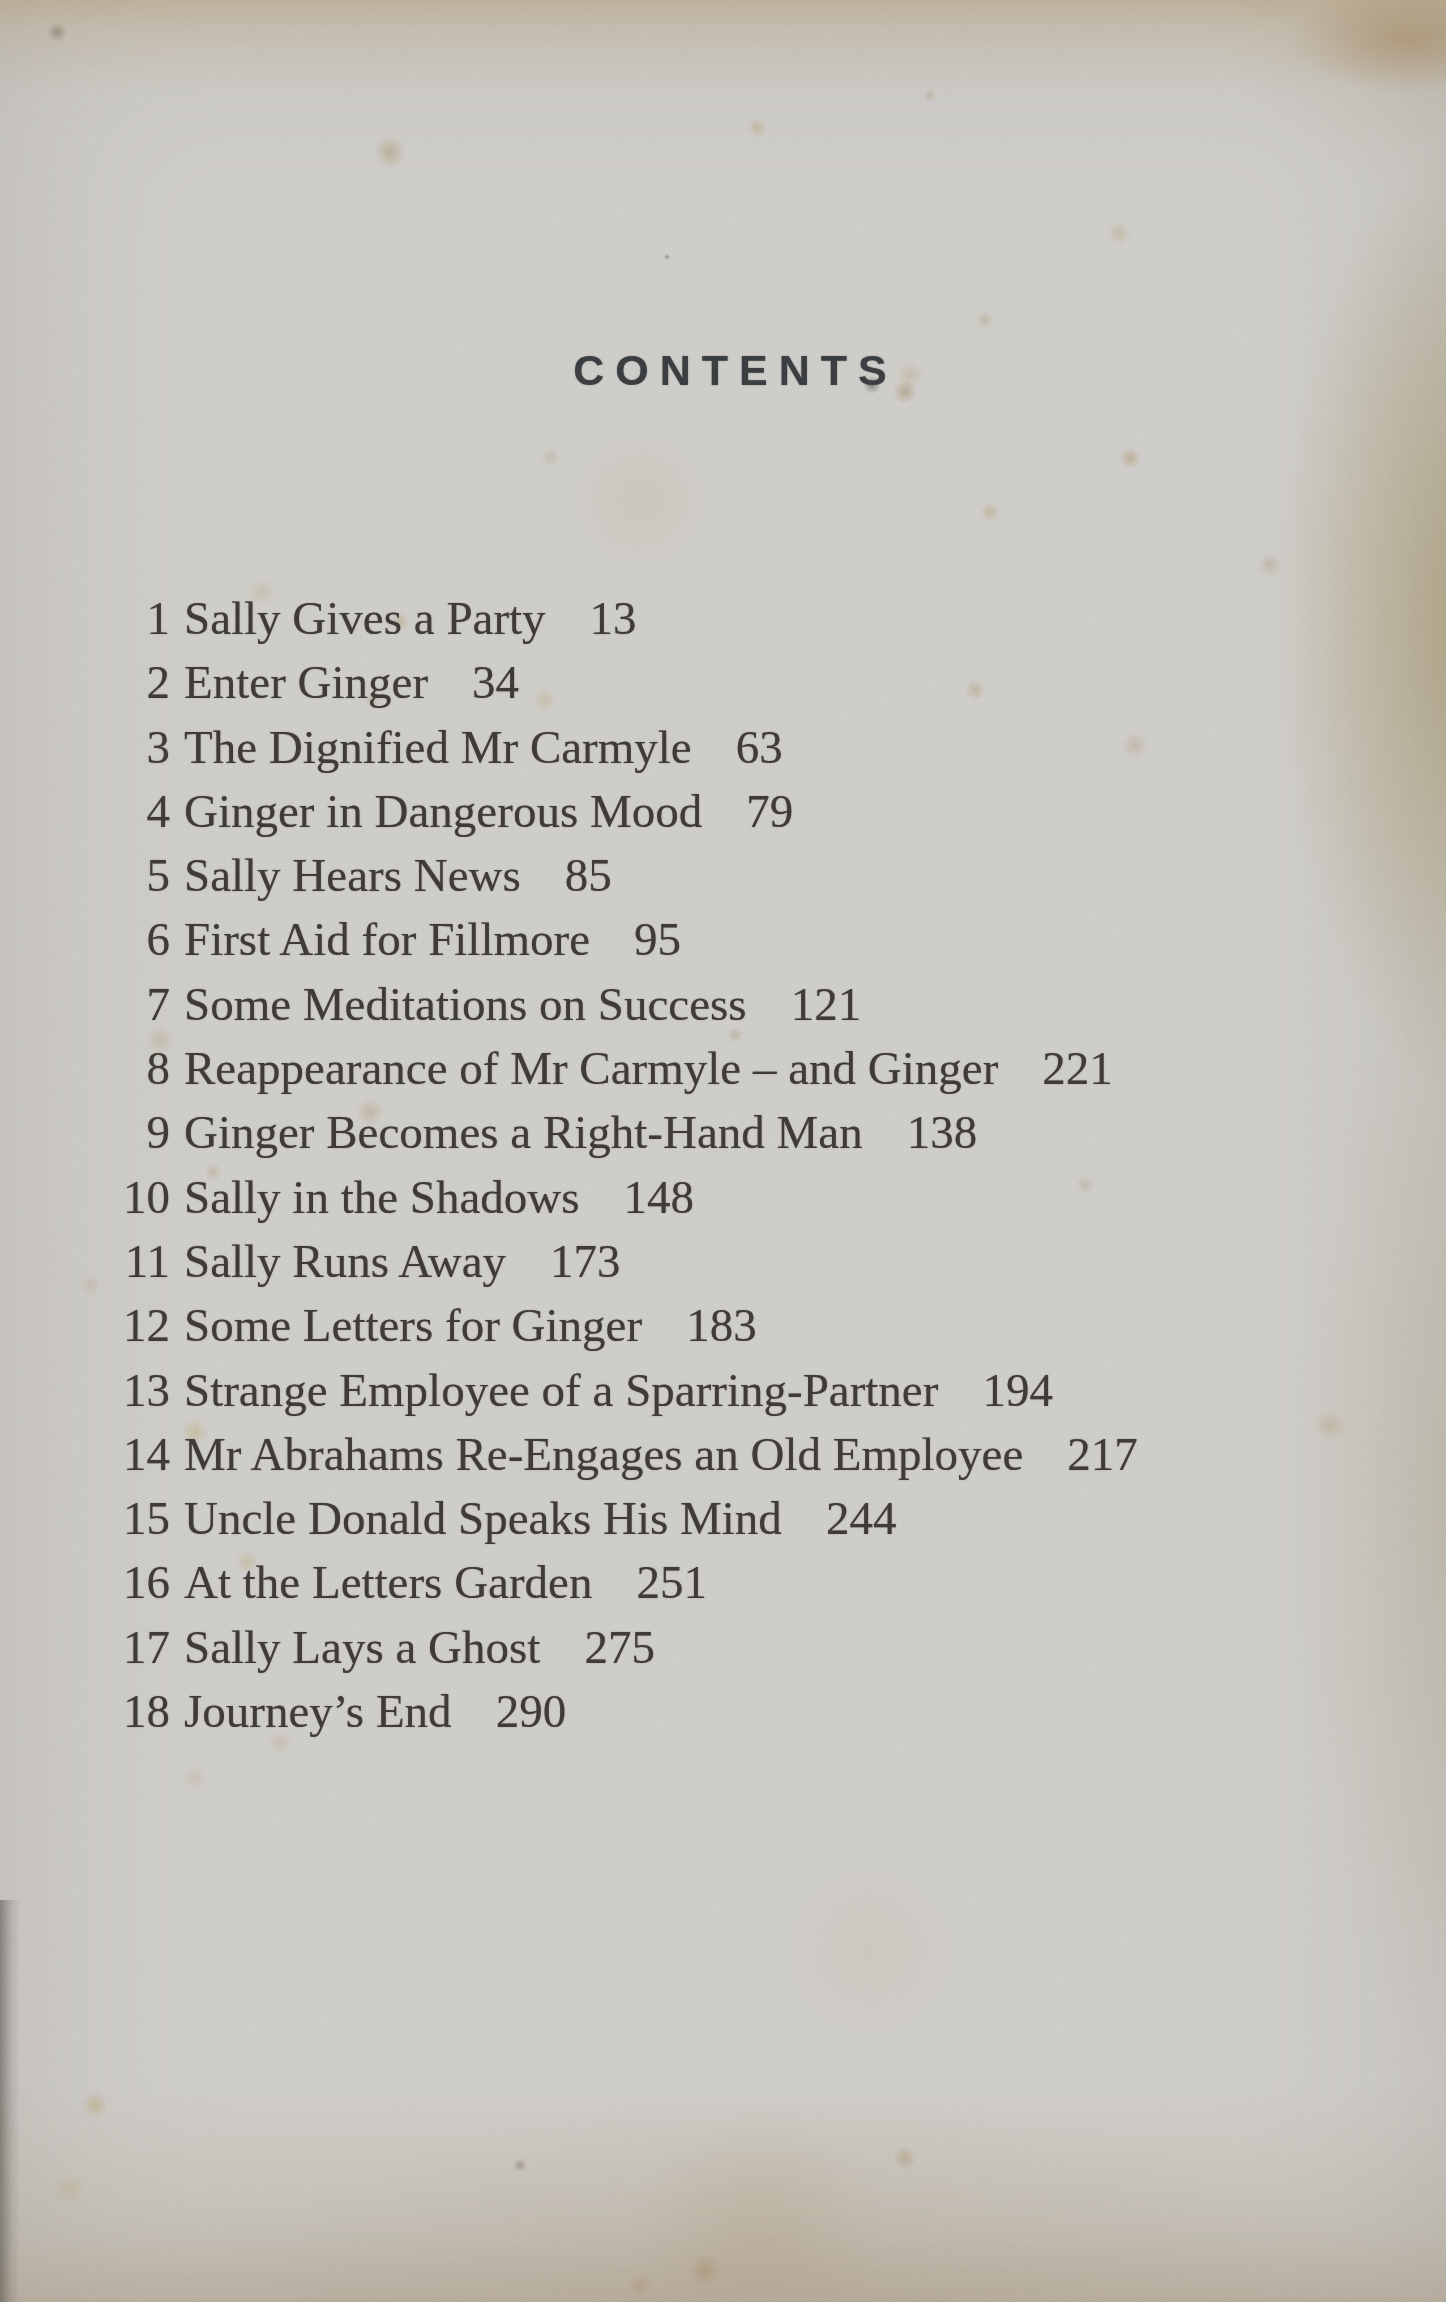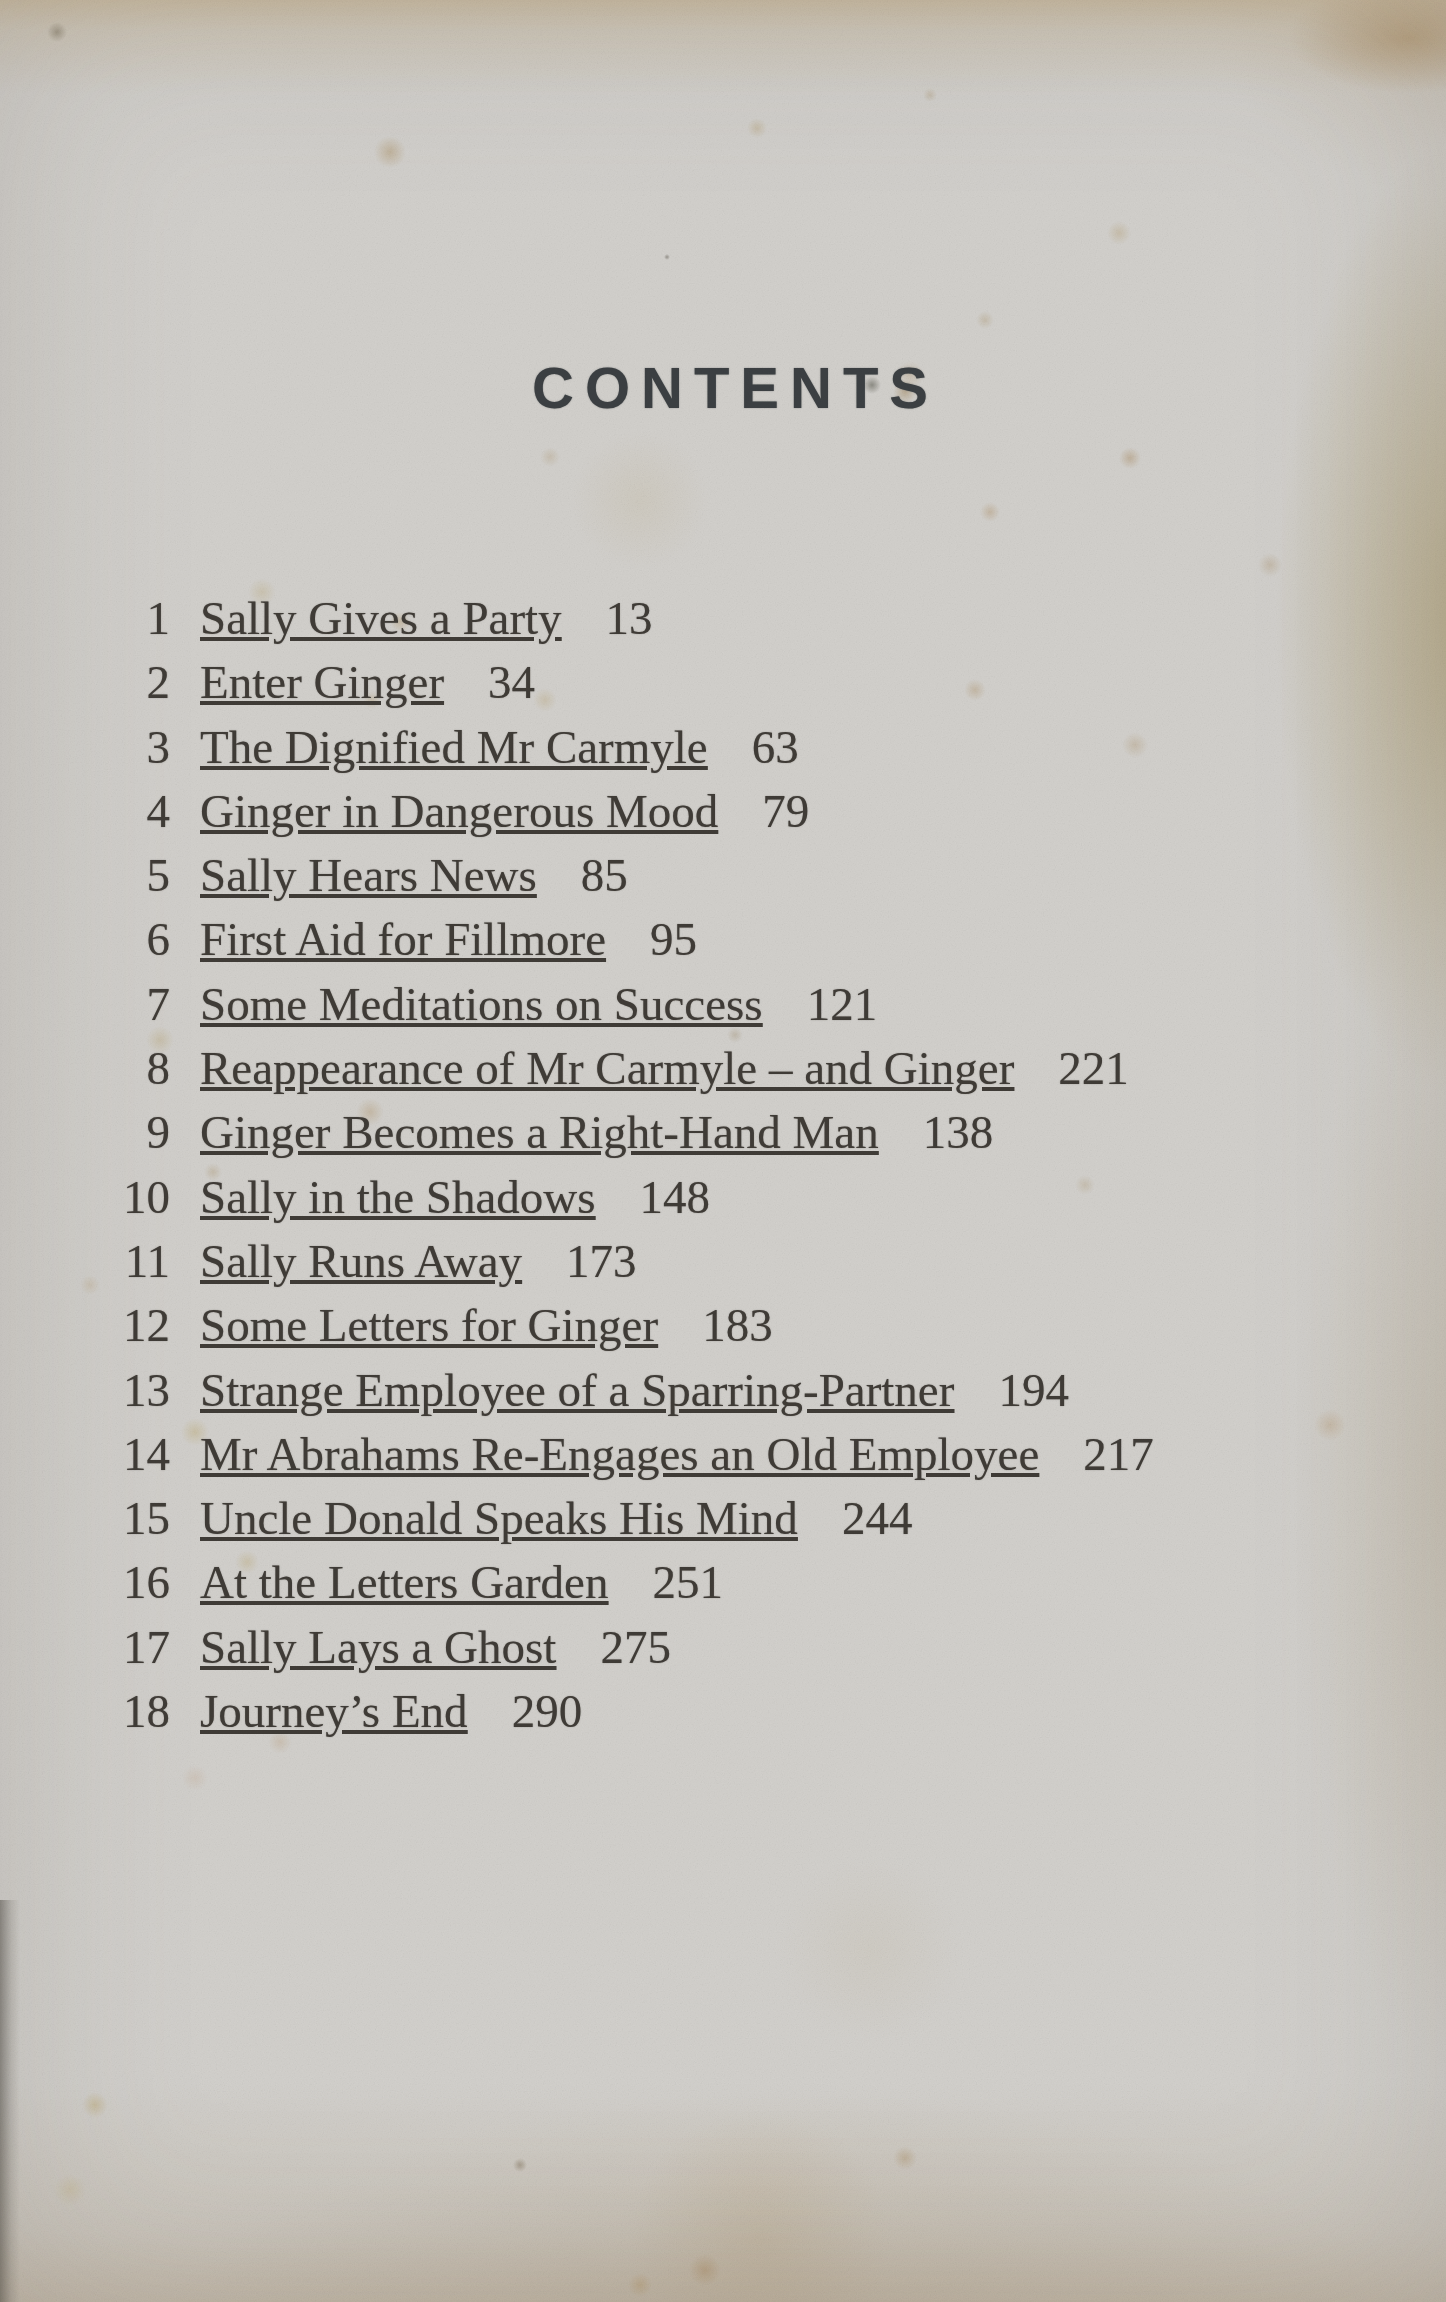--- a/index.html
+++ b/index.html
@@ -84,35 +84,35 @@
   .edge-shadow-left {
     position: absolute; left: 0; top: 1900px; bottom: 0; width: 20px;
     background: linear-gradient(90deg, rgba(72,68,60,0.50), rgba(72,68,60,0.15) 55%, rgba(72,68,60,0) 100%);
   }
 
   
   .page-title {
     position: absolute; top: 320px; left: 0; right: 0;
     text-align: center; text-indent: 25px;
     font-family: "Liberation Sans", "DejaVu Sans", sans-serif;
-    font-size: 58px; font-weight: 700;
+    font-size: 43px; font-weight: 700;
     letter-spacing: 11px; line-height: 1;
     color: #3c4043;
     text-shadow: 0 0 1.5px rgba(58,62,64,0.55);
   }
 
   .toc {
     position: absolute; top: 586px; left: 0; right: 0;
     font-size: 47px; line-height: 64.3px;
     color: #403c37;
     text-shadow: 0 0 1.2px rgba(62,58,52,0.55);
   }
   .toc-row { display: flex; align-items: baseline; padding-left: 108px; white-space: nowrap; }
   .toc-num   { display: inline-block; width: 62px; text-align: right; flex: 0 0 auto; }
-  .toc-title { margin-left: 30px; text-decoration: underline; }
+  .toc-title { margin-left: 14px; }
   .toc-page  { margin-left: 44px; }
 
   .grain { position: absolute; inset: 0; pointer-events: none; opacity: 0.14; mix-blend-mode: multiply; }
 </style>
 </head>
 <body>
 
 <div class="paper"></div>
 <div class="spots"></div>
 <div class="edge-shadow-left"></div>

